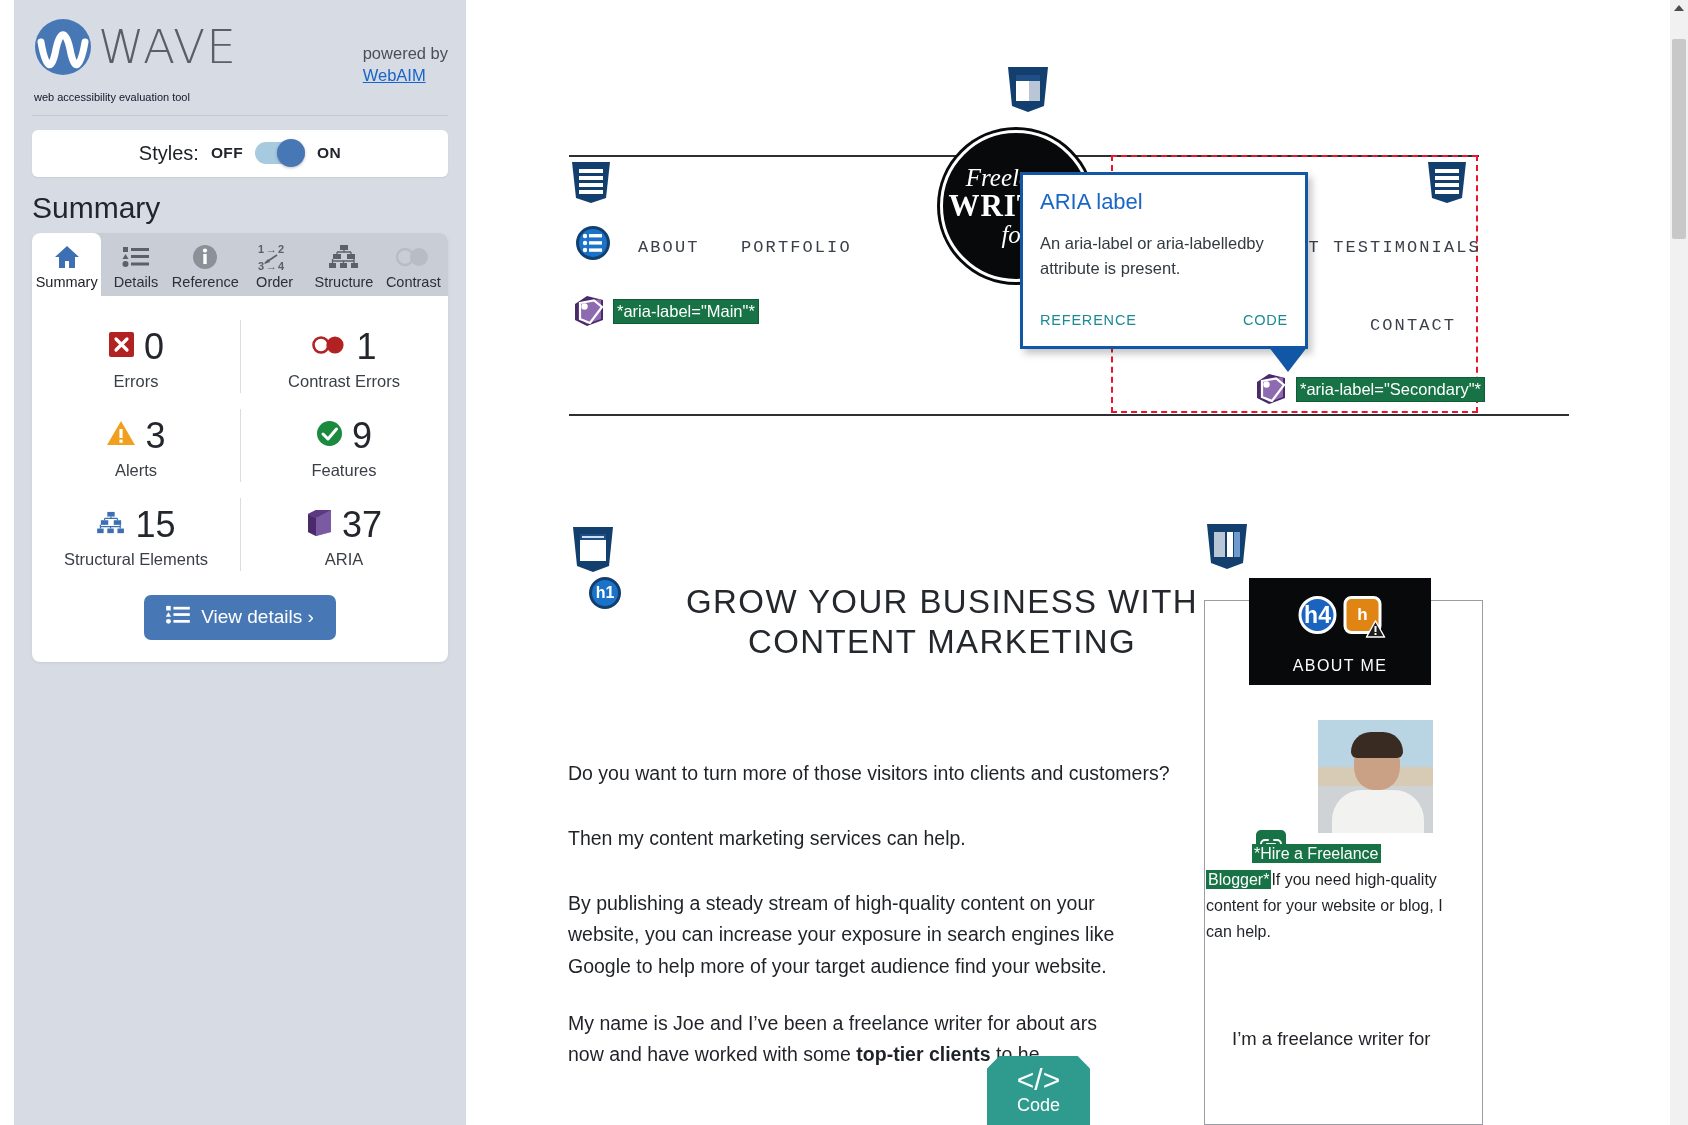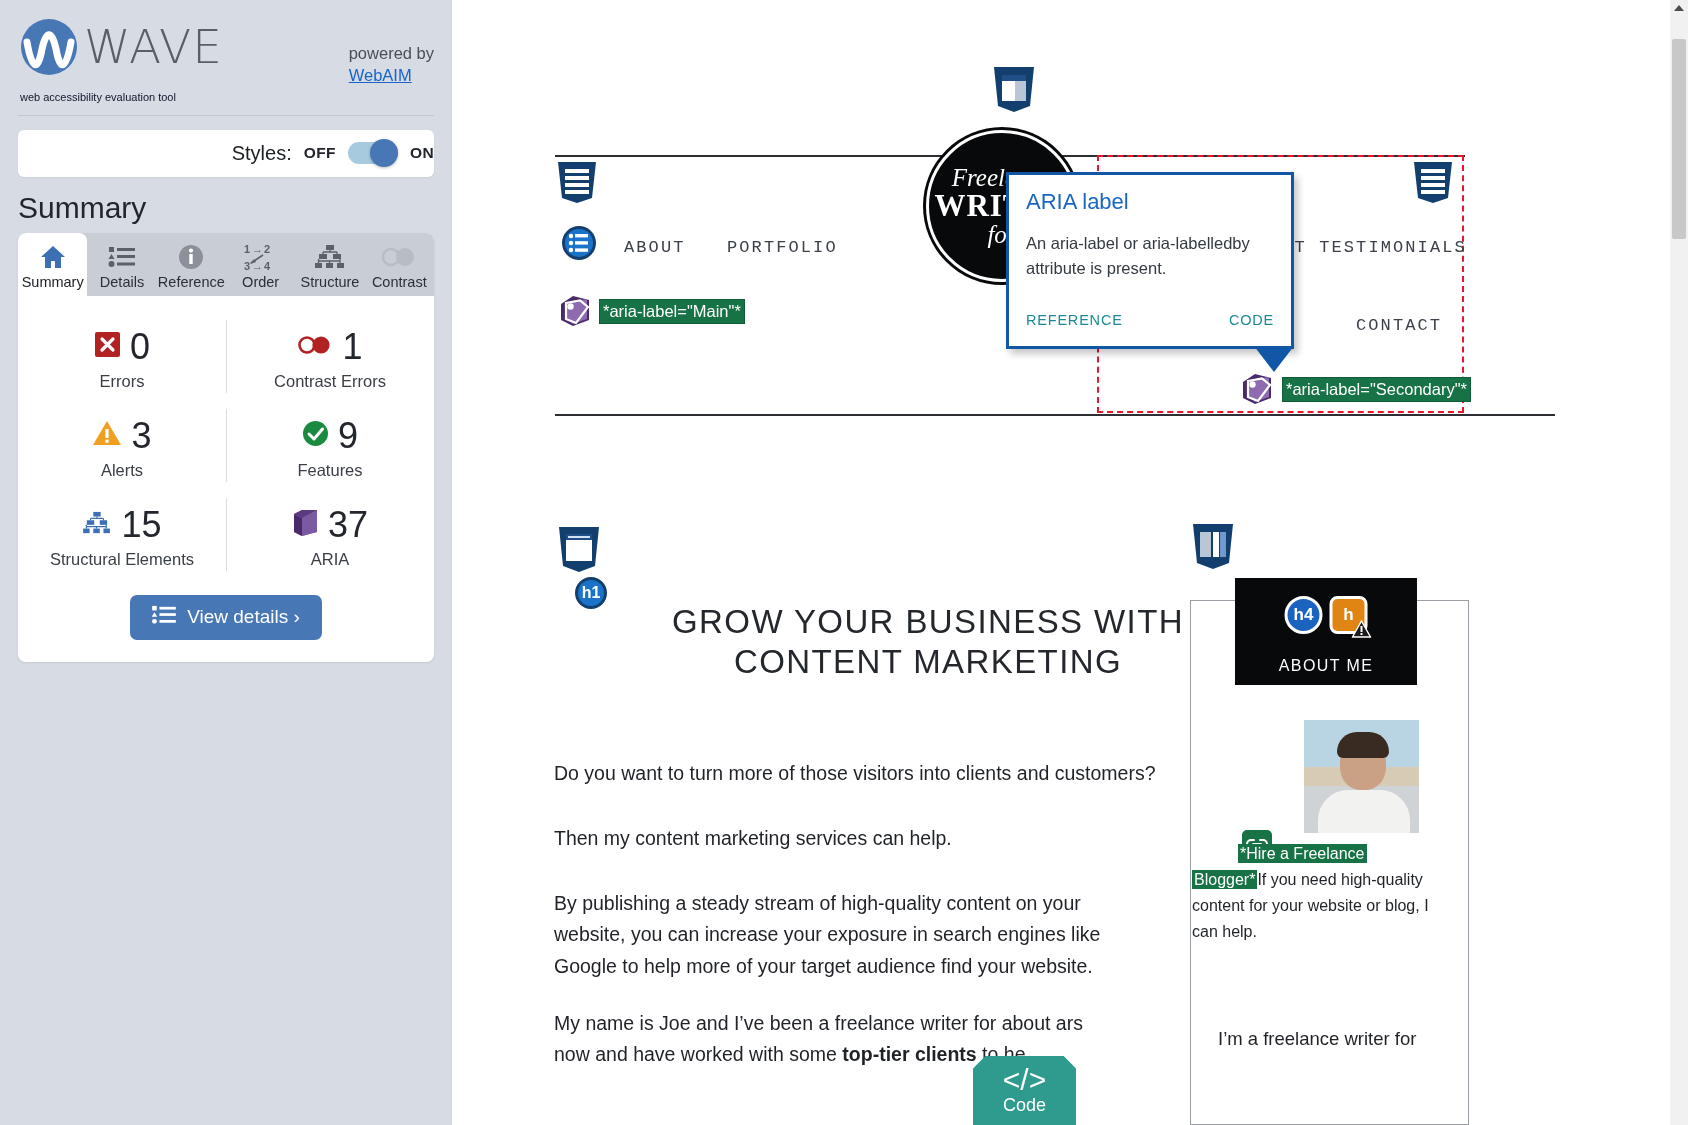--- a/index.html
+++ b/index.html
@@ -12,37 +12,38 @@
   }
   #app { position: relative; width: 1688px; height: 1125px; display: flex; }
 
   
   #sidebar {
     width: 452px; height: 1125px;
     background: #d7dbe3;
     flex: 0 0 452px;
     position: relative;
     padding: 0;
+    margin-left: 14px;
   }
   .wave-header { padding: 16px 18px 0 18px; }
   .wave-logo-row { display: flex; align-items: flex-start; justify-content: space-between; }
   .wave-brand { display: flex; align-items: center; gap: 4px; }
   .wave-mark { width: 62px; height: 62px; flex: 0 0 62px; }
   .wave-word {
     font-size: 47px; letter-spacing: 1px; color: #5a5f66;
     font-family: "DejaVu Sans", sans-serif; font-weight: 300; line-height: 62px;
   }
   .powered { text-align: left; font-size: 16.5px; color: #4a4f57; line-height: 1.35; padding-top: 26px; }
   .powered a { color: #1864c8; text-decoration: underline; }
   .wave-tagline { font-size: 11px; color: #0f172a; margin: 4px 0 0 2px; }
   .hr-soft { height: 1px; background: #c3c8d1; margin: 12px 0 0 0; }
 
   .styles-bar {
     margin: 14px 18px 0 18px; background: #fff; border-radius: 6px;
-    height: 47px; display: flex; align-items: center; justify-content: flex-end;
+    height: 47px; display: flex; align-items: center; justify-content: center;
     gap: 12px; box-shadow: 0 1px 2px rgba(0,0,0,.06);
   }
   .styles-label { font-size: 20px; color: #1c1f24; }
   .styles-off, .styles-on { font-size: 15.5px; color: #22262c; font-weight: 600; letter-spacing: .4px; }
   .toggle { width: 50px; height: 22px; border-radius: 11px; background: #a8cade; position: relative; }
   .toggle .knob {
     position: absolute; right: 0; top: -3px; width: 28px; height: 28px;
     border-radius: 50%; background: #4778b5; box-shadow: 0 1px 3px rgba(0,0,0,.25);
   }
 
@@ -123,21 +124,21 @@
   }
 
   .h1badge {
     position: absolute; width: 32px; height: 32px; border-radius: 50%;
     background: #1a73c8; border: 3px solid #123f6e; color: #fff;
     display: flex; align-items: center; justify-content: center;
     font-size: 16px; font-weight: 700;
   }
 
   .page-h1 {
-    position: absolute; left: 156px; top: 580px; width: 640px;
+    position: absolute; left: 156px; top: 560px; width: 640px;
     font-size: 33px; letter-spacing: 1.4px; color: #24272c; text-align: center;
     line-height: 1.22; font-weight: 400;
   }
   .para {
     position: absolute; color: #1f2227; font-size: 19.5px; line-height: 1.62;
     font-family: "Liberation Sans", sans-serif;
   }
 
   
   .aboutcard {
@@ -147,21 +148,21 @@
   .aboutbanner {
     position: absolute; left: 783px; top: 578px; width: 182px; height: 107px;
     background: #08090a; color: #fff;
     display: flex; flex-direction: column; align-items: center; justify-content: flex-end;
     padding-bottom: 10px;
   }
   .aboutbanner .bl { font-size: 16px; letter-spacing: 1.4px; }
   .badgerow { position: absolute; top: 18px; left: 50%; transform: translateX(-50%); display: flex; gap: 7px; }
   .h4badge {
     width: 38px; height: 38px; border-radius: 50%; background: #1a64c0; border: 3px solid #fff;
-    color: #fff; display: flex; align-items: center; justify-content: center; font-size: 17px; font-weight: 700;
+    color: #fff; display: flex; align-items: center; justify-content: center; font-size: 23px; font-weight: 700;
   }
   .halert {
     width: 38px; height: 38px; border-radius: 8px; background: #e08414; border: 3px solid #fff;
     color: #fff; display: flex; align-items: center; justify-content: center;
     font-size: 17px; font-weight: 700; position: relative;
   }
   .photo {
     position: absolute; left: 852px; top: 720px; width: 115px; height: 113px;
     background: linear-gradient(#b9d4e2 0 42%, #d8cbb6 42% 58%, #cfd3d6 58% 100%);
     overflow: hidden;

